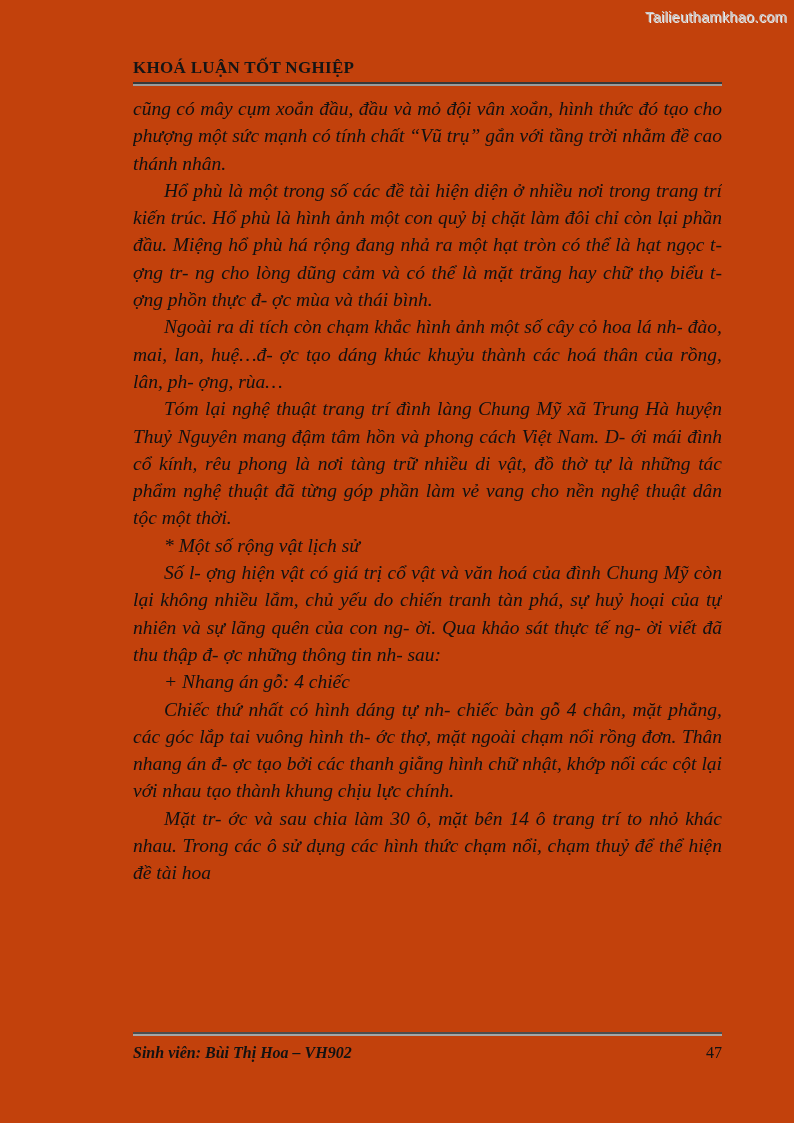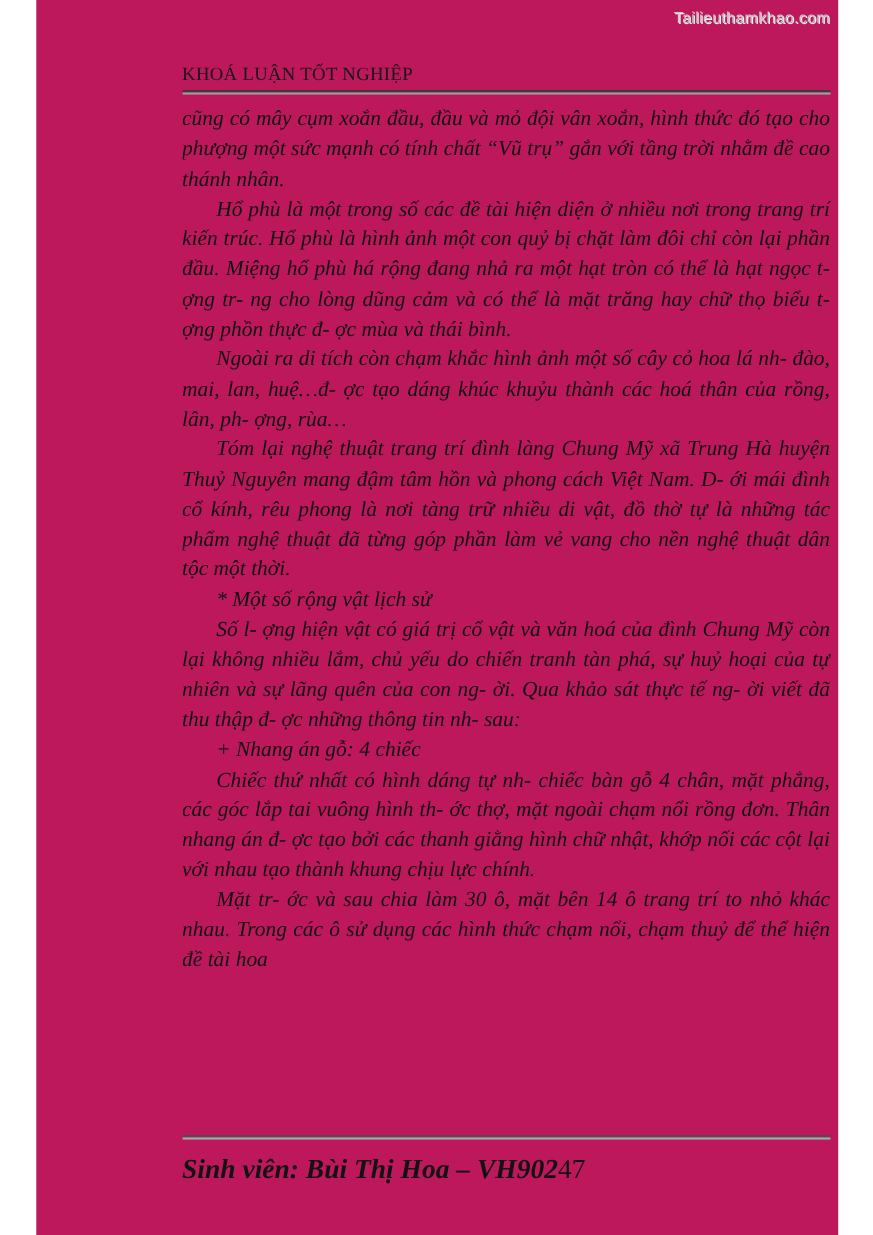--- a/index.html
+++ b/index.html
@@ -1,21 +1,21 @@
 <!DOCTYPE html>
 <html><head>
 <meta charset="utf-8">
 <style>
   * { margin: 0; padding: 0; box-sizing: border-box; }
   html, body { background: #ffffff; }
   .page {
     position: relative;
-    width: 729px;
+    width: 794px;
     height: 1123px;
-    background: #be185d;
+    background: #c2410c;
     font-family: "Liberation Serif", serif;
     color: #111111;
     overflow: hidden;
     margin: 0 auto;
   }
   .watermark {
     position: absolute;
     top: 9px;
     right: 7px;
     font-family: "Liberation Sans", sans-serif;
@@ -24,21 +24,21 @@
     text-shadow: 1px 1px 0 #eeeeee;
     letter-spacing: 0.3px;
   }
   .content {
     position: absolute;
     left: 133px;
     top: 57px;
     width: 589px;
   }
   .doc-header .title {
-    font-weight: normal;
+    font-weight: bold;
     font-size: 17px;
     letter-spacing: 0.3px;
     color: #151515;
     line-height: 22px;
   }
   .rule { margin-top: 3px; }
   .rule .rule-dark  { height: 2px; background: #383838; }
   .rule .rule-light { height: 2px; background: #9c9c9c; }
   .body-text {
     margin-top: 9px;
@@ -54,25 +54,25 @@
   .doc-footer {
     position: absolute;
     left: 133px;
     top: 1032px;
     width: 589px;
   }
   .doc-footer .rule { margin-top: 0; }
   .doc-footer .rule .rule-dark  { height: 2px; background: #4d4d4d; }
   .doc-footer .rule .rule-light { height: 2px; background: #a6a6a6; }
   .footer-row {
-    margin-top: 16px;
+    margin-top: 5px;
     display: flex;
-    justify-content: flex-start;
+    justify-content: space-between;
     align-items: baseline;
-    font-size: 25px;
+    font-size: 16px;
     line-height: 24px;
   }
   .footer-row .author {
     font-weight: bold;
     font-style: italic;
     color: #121212;
   }
   .footer-row .page-num {
     font-weight: normal;
     color: #121212;

